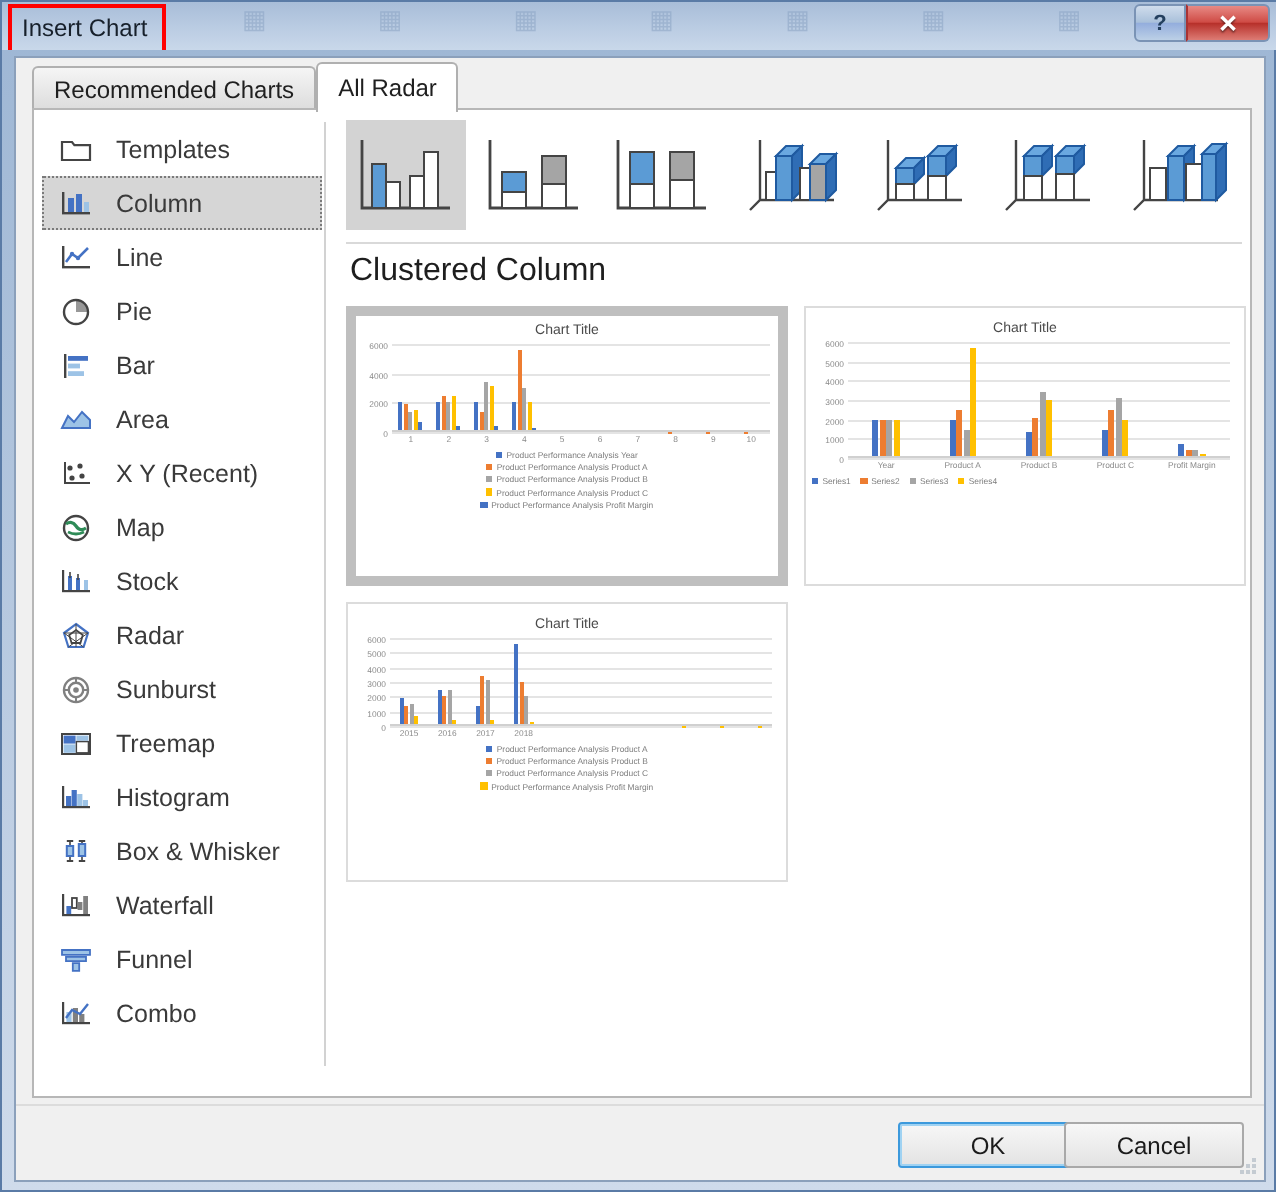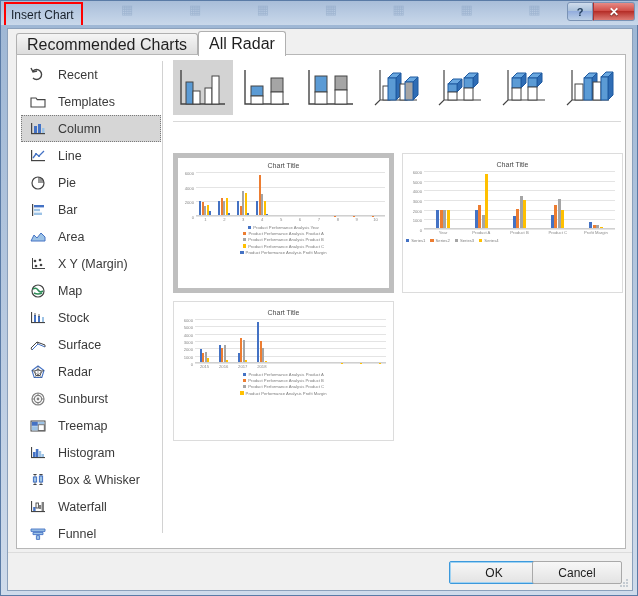--- a/index.html
+++ b/index.html
@@ -85,21 +85,21 @@
   #tabstrip {
     position: absolute; left: 0; top: 0;
     width: 100%; height: 26px;
     padding-left: 8px;
     display: flex; align-items: flex-end;
   }
   .tab {
     height: 22px;
     padding: 0 10px;
     display: flex; align-items: center;
-    font-size: 16px;
+    font-size: 12px;
     border: 1px solid #b0b0b0;
     border-bottom: none;
     border-radius: 3px 3px 0 0;
     cursor: pointer;
     position: relative;
   }
   .tab.inactive {
     background: linear-gradient(to bottom, #f5f5f5, #dcdcdc);
     color: #1f1f1f;
     margin-bottom: 0px;
@@ -329,29 +329,20 @@
         <div class="tab inactive">Recommended Charts</div>
         <div class="tab active">All Radar</div>
       </div>
 
     <div id="panel">
 
       <div id="sidebar">
           <div class="side-item">
             <span class="side-ico">
               <svg width="18" height="16" viewBox="0 0 18 16">
-                <path d="M4 4 A5 5 0 1 1 4 11" fill="none" stroke="#444444" stroke-width="1.4"></path>
-                <path d="M2 1 L4 5 L8 4" fill="none" stroke="#444444" stroke-width="1.4"></path>
-              </svg>
-            </span>
-            <span class="side-label">Recent</span>
-          </div>
-          <div class="side-item">
-            <span class="side-ico">
-              <svg width="18" height="16" viewBox="0 0 18 16">
                 <path d="M2 4 L7 4 L8.2 5.6 L16 5.6 L16 13 L2 13 Z" fill="#fff" stroke="#444444" stroke-width="1.1"></path>
               </svg>
             </span>
             <span class="side-label">Templates</span>
           </div>
           <div class="side-item selected">
             <span class="side-ico">
               <svg width="18" height="16" viewBox="0 0 18 16">
                 <rect x="2" y="2" width="1.2" height="11" fill="#444444"></rect>
                 <rect x="2" y="12" width="14" height="1.2" fill="#444444"></rect>
@@ -406,21 +397,21 @@
             <span class="side-ico">
               <svg width="18" height="16" viewBox="0 0 18 16">
                 <rect x="3" y="2" width="1" height="11" fill="#444444"></rect>
                 <rect x="3" y="12" width="13" height="1" fill="#444444"></rect>
                 <circle cx="6" cy="5" r="1.3" fill="#444444"></circle>
                 <circle cx="11" cy="4" r="1.3" fill="#444444"></circle>
                 <circle cx="7" cy="10" r="1.3" fill="#444444"></circle>
                 <circle cx="12" cy="9" r="1.3" fill="#444444"></circle>
               </svg>
             </span>
-            <span class="side-label">X Y (Margin)</span>
+            <span class="side-label">X Y (Recent)</span>
           </div>
           <div class="side-item">
             <span class="side-ico">
               <svg width="18" height="16" viewBox="0 0 18 16">
                 <circle cx="9" cy="8" r="6" fill="#fff" stroke="#444444" stroke-width="1.2"></circle>
                 <path d="M4 6 Q7 4 9 7 Q11 10 14 8" fill="none" stroke="#2e8b57" stroke-width="1.6"></path>
                 <path d="M5 10 Q9 12 13 10" fill="none" stroke="#2e8b57" stroke-width="1.4"></path>
               </svg>
             </span>
             <span class="side-label">Map</span>
@@ -431,30 +422,20 @@
                 <rect x="2" y="2" width="1.1" height="11" fill="#444444"></rect>
                 <rect x="2" y="12" width="14" height="1.1" fill="#444444"></rect>
                 <rect x="5" y="5" width="2" height="7" fill="#4472C4"></rect>
                 <rect x="5.6" y="3" width="0.8" height="3" fill="#444444"></rect>
                 <rect x="9" y="6" width="2" height="6" fill="#4472C4"></rect>
                 <rect x="9.6" y="4" width="0.8" height="3" fill="#444444"></rect>
                 <rect x="13" y="7" width="2" height="5" fill="#9DC3E6"></rect>
               </svg>
             </span>
             <span class="side-label">Stock</span>
-          </div>
-          <div class="side-item">
-            <span class="side-ico">
-              <svg width="18" height="16" viewBox="0 0 18 16">
-                <path d="M2 11 L8 5 L16 8" fill="none" stroke="#444444" stroke-width="1"></path>
-                <path d="M3 13 L9 7 L16 10" fill="none" stroke="#4472C4" stroke-width="1"></path>
-                <path d="M2 11 L3 13 M8 5 L9 7 M16 8 L16 10" stroke="#444444" stroke-width=".9"></path>
-              </svg>
-            </span>
-            <span class="side-label">Surface</span>
           </div>
           <div class="side-item">
             <span class="side-ico">
               <svg width="18" height="16" viewBox="0 0 18 16">
                 <polygon points="9,2 15,6.5 12.8,13.5 5.2,13.5 3,6.5" fill="#fff" stroke="#4472C4" stroke-width="1.1"></polygon>
                 <polygon points="9,5 12.4,7.5 11.2,11.5 6.8,11.5 5.6,7.5" fill="none" stroke="#444444" stroke-width=".9"></polygon>
                 <path d="M9 2 L9 13.5 M3 6.5 L15 6.5 M5.2 13.5 L15 6.5 M12.8 13.5 L3 6.5" stroke="#444444" stroke-width=".5"></path>
               </svg>
             </span>
             <span class="side-label">Radar</span>
@@ -621,20 +602,21 @@
                 <path d="M33 14 l5 -5 l0 22 l-5 5 Z" fill="#2f6db5" stroke="#1f5aa0" stroke-width="1"></path>
                 <rect x="25" y="14" width="8" height="22" fill="#5B9BD5" stroke="#1f5aa0" stroke-width="1"></rect>
                 <rect x="34" y="18" width="8" height="18" fill="#fff" stroke="#444" stroke-width="1"></rect>
                 <path d="M42 13 l5 -5 l7 0 l-5 5 Z" fill="#6aa8e0" stroke="#1f5aa0" stroke-width="1"></path>
                 <path d="M49 13 l5 -5 l0 23 l-5 5 Z" fill="#2f6db5" stroke="#1f5aa0" stroke-width="1"></path>
                 <rect x="42" y="13" width="7" height="23" fill="#5B9BD5" stroke="#1f5aa0" stroke-width="1"></rect>
               </svg>
             </div>
           </div>
         <div id="thumbs-underline"></div>
+        <div id="type-name">Clustered Column</div>
         <div id="previews">
             <div class="preview selected">
               <div class="inner">
                 <div class="mc-title">Chart Title</div>
                 <div class="mc-plot" style="height: 44px; margin-left: 18px;">
                   <div class="mc-grid" style="top: 44px;">
                     <span class="mc-ytick">0</span>
                   </div>
                   <div class="mc-grid" style="top: 29.3333px;">
                     <span class="mc-ytick">2000</span>

